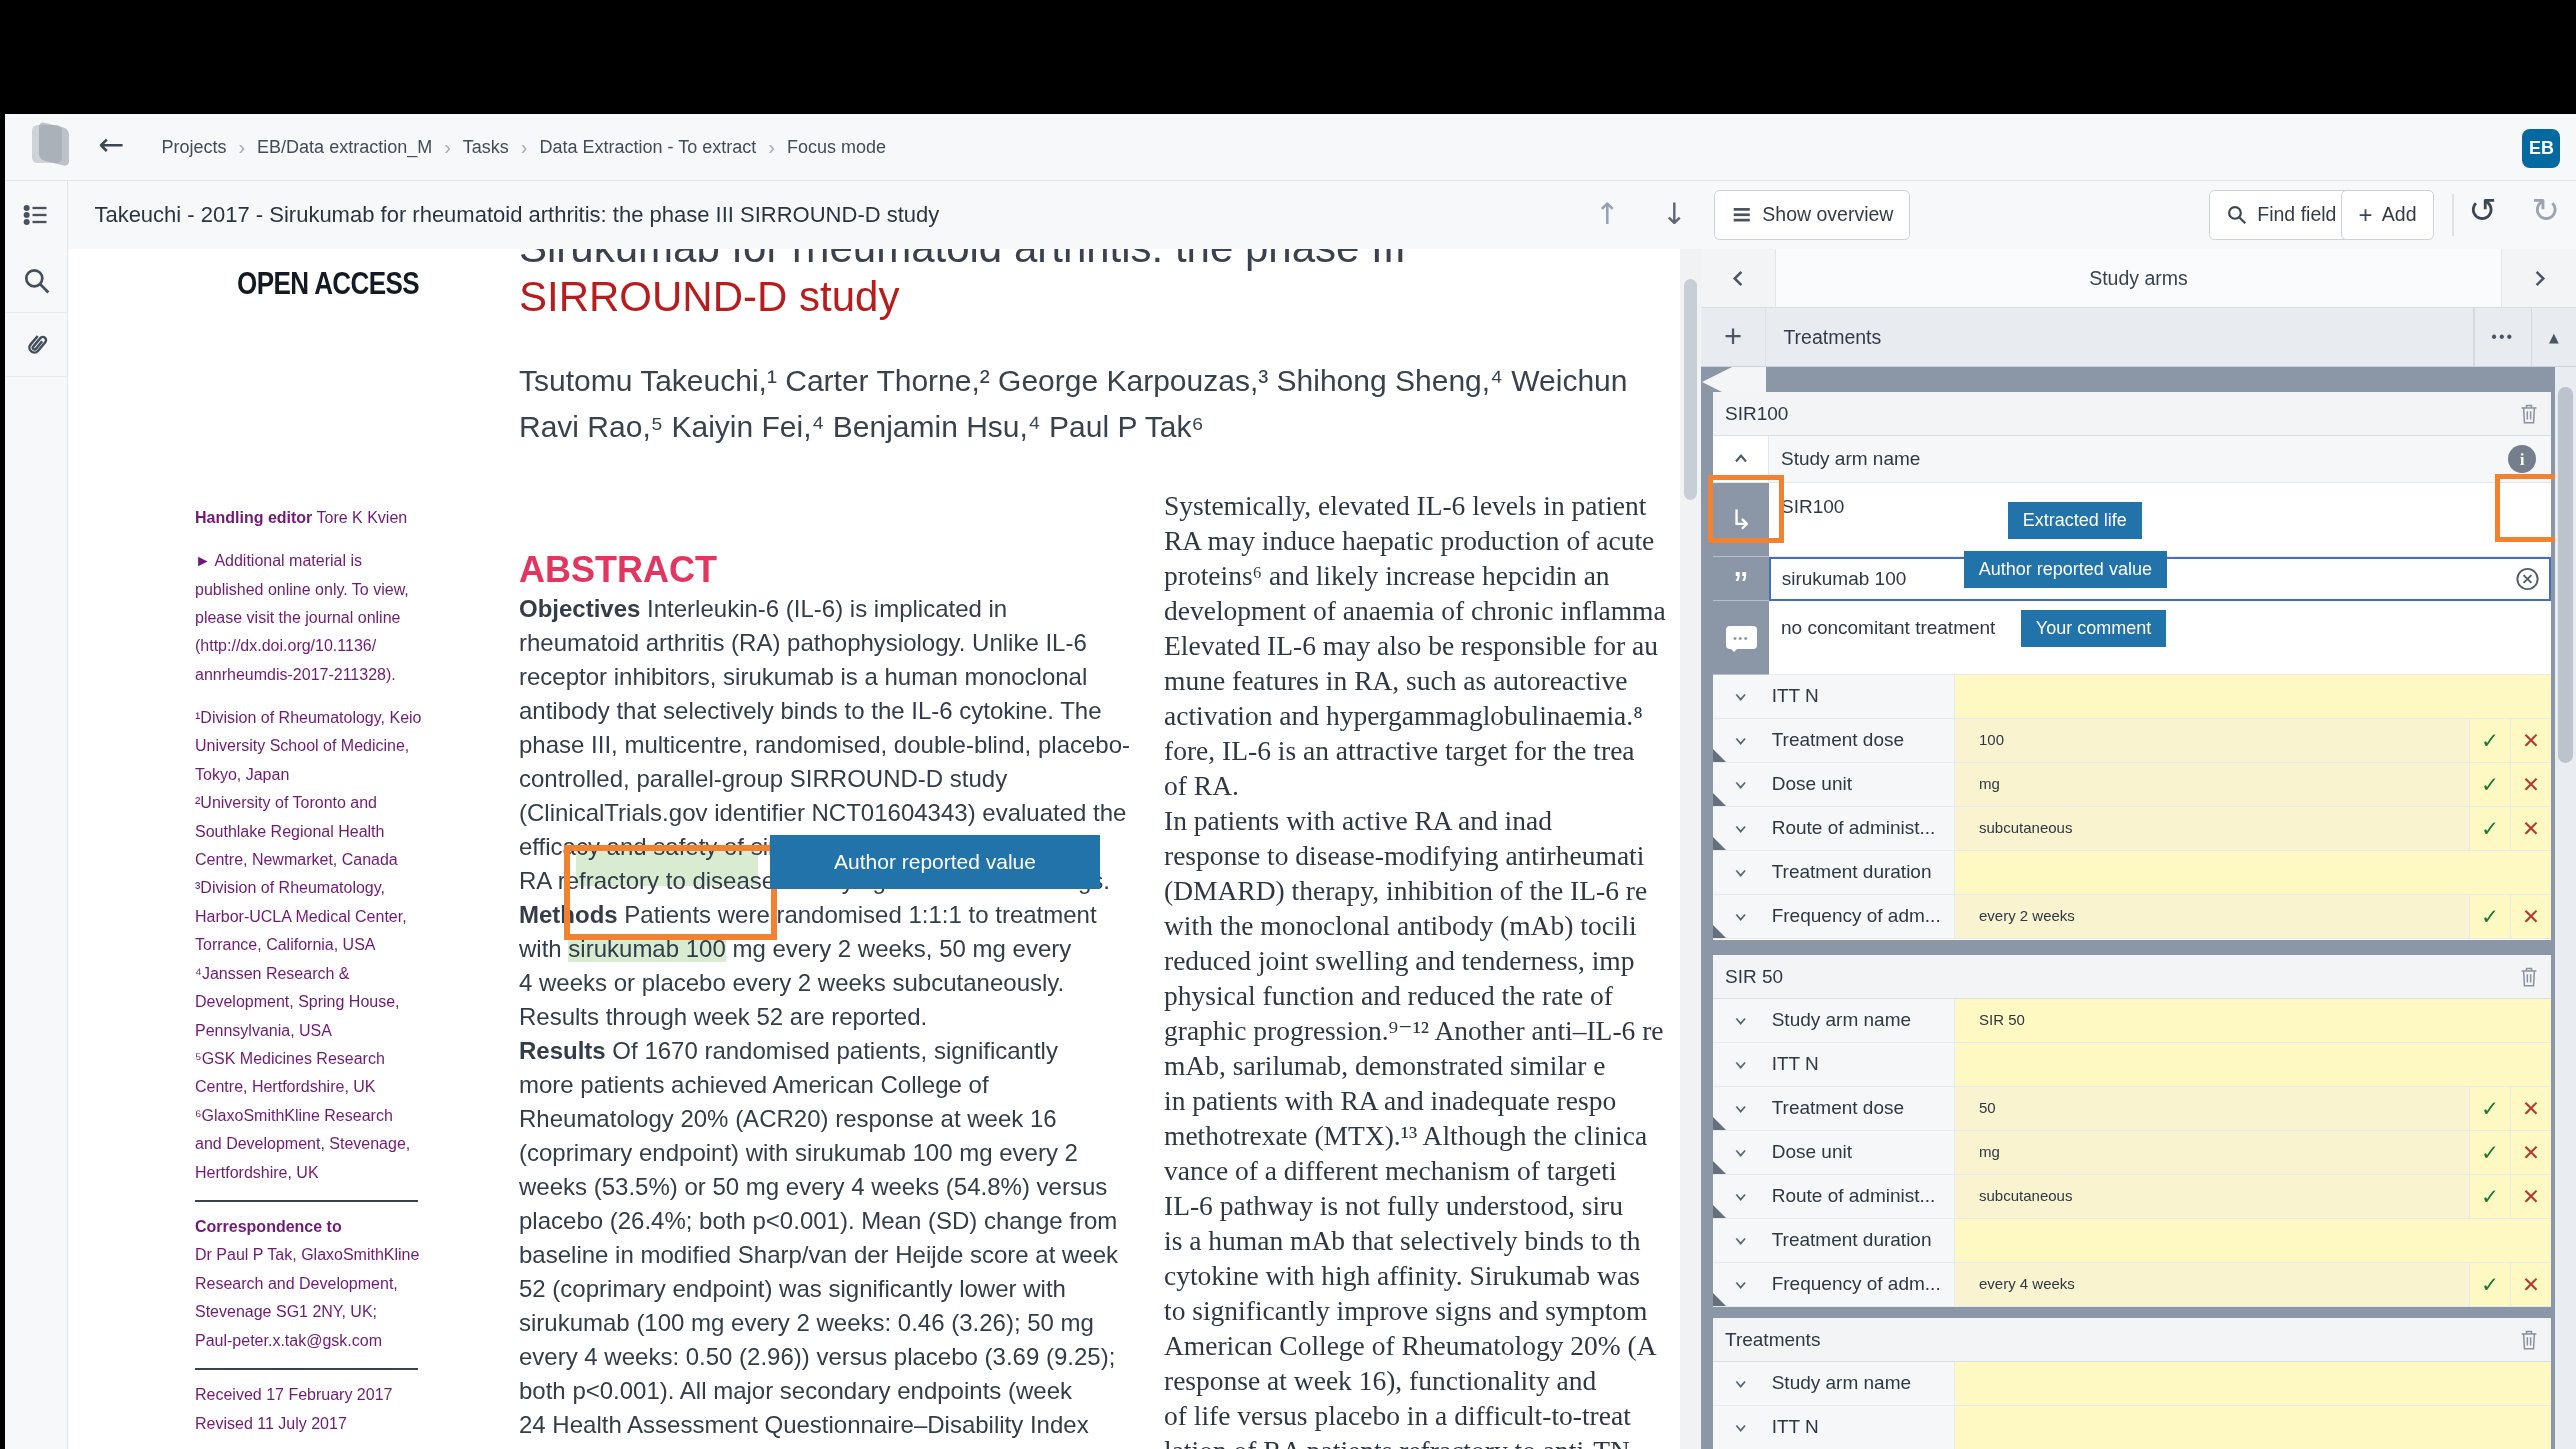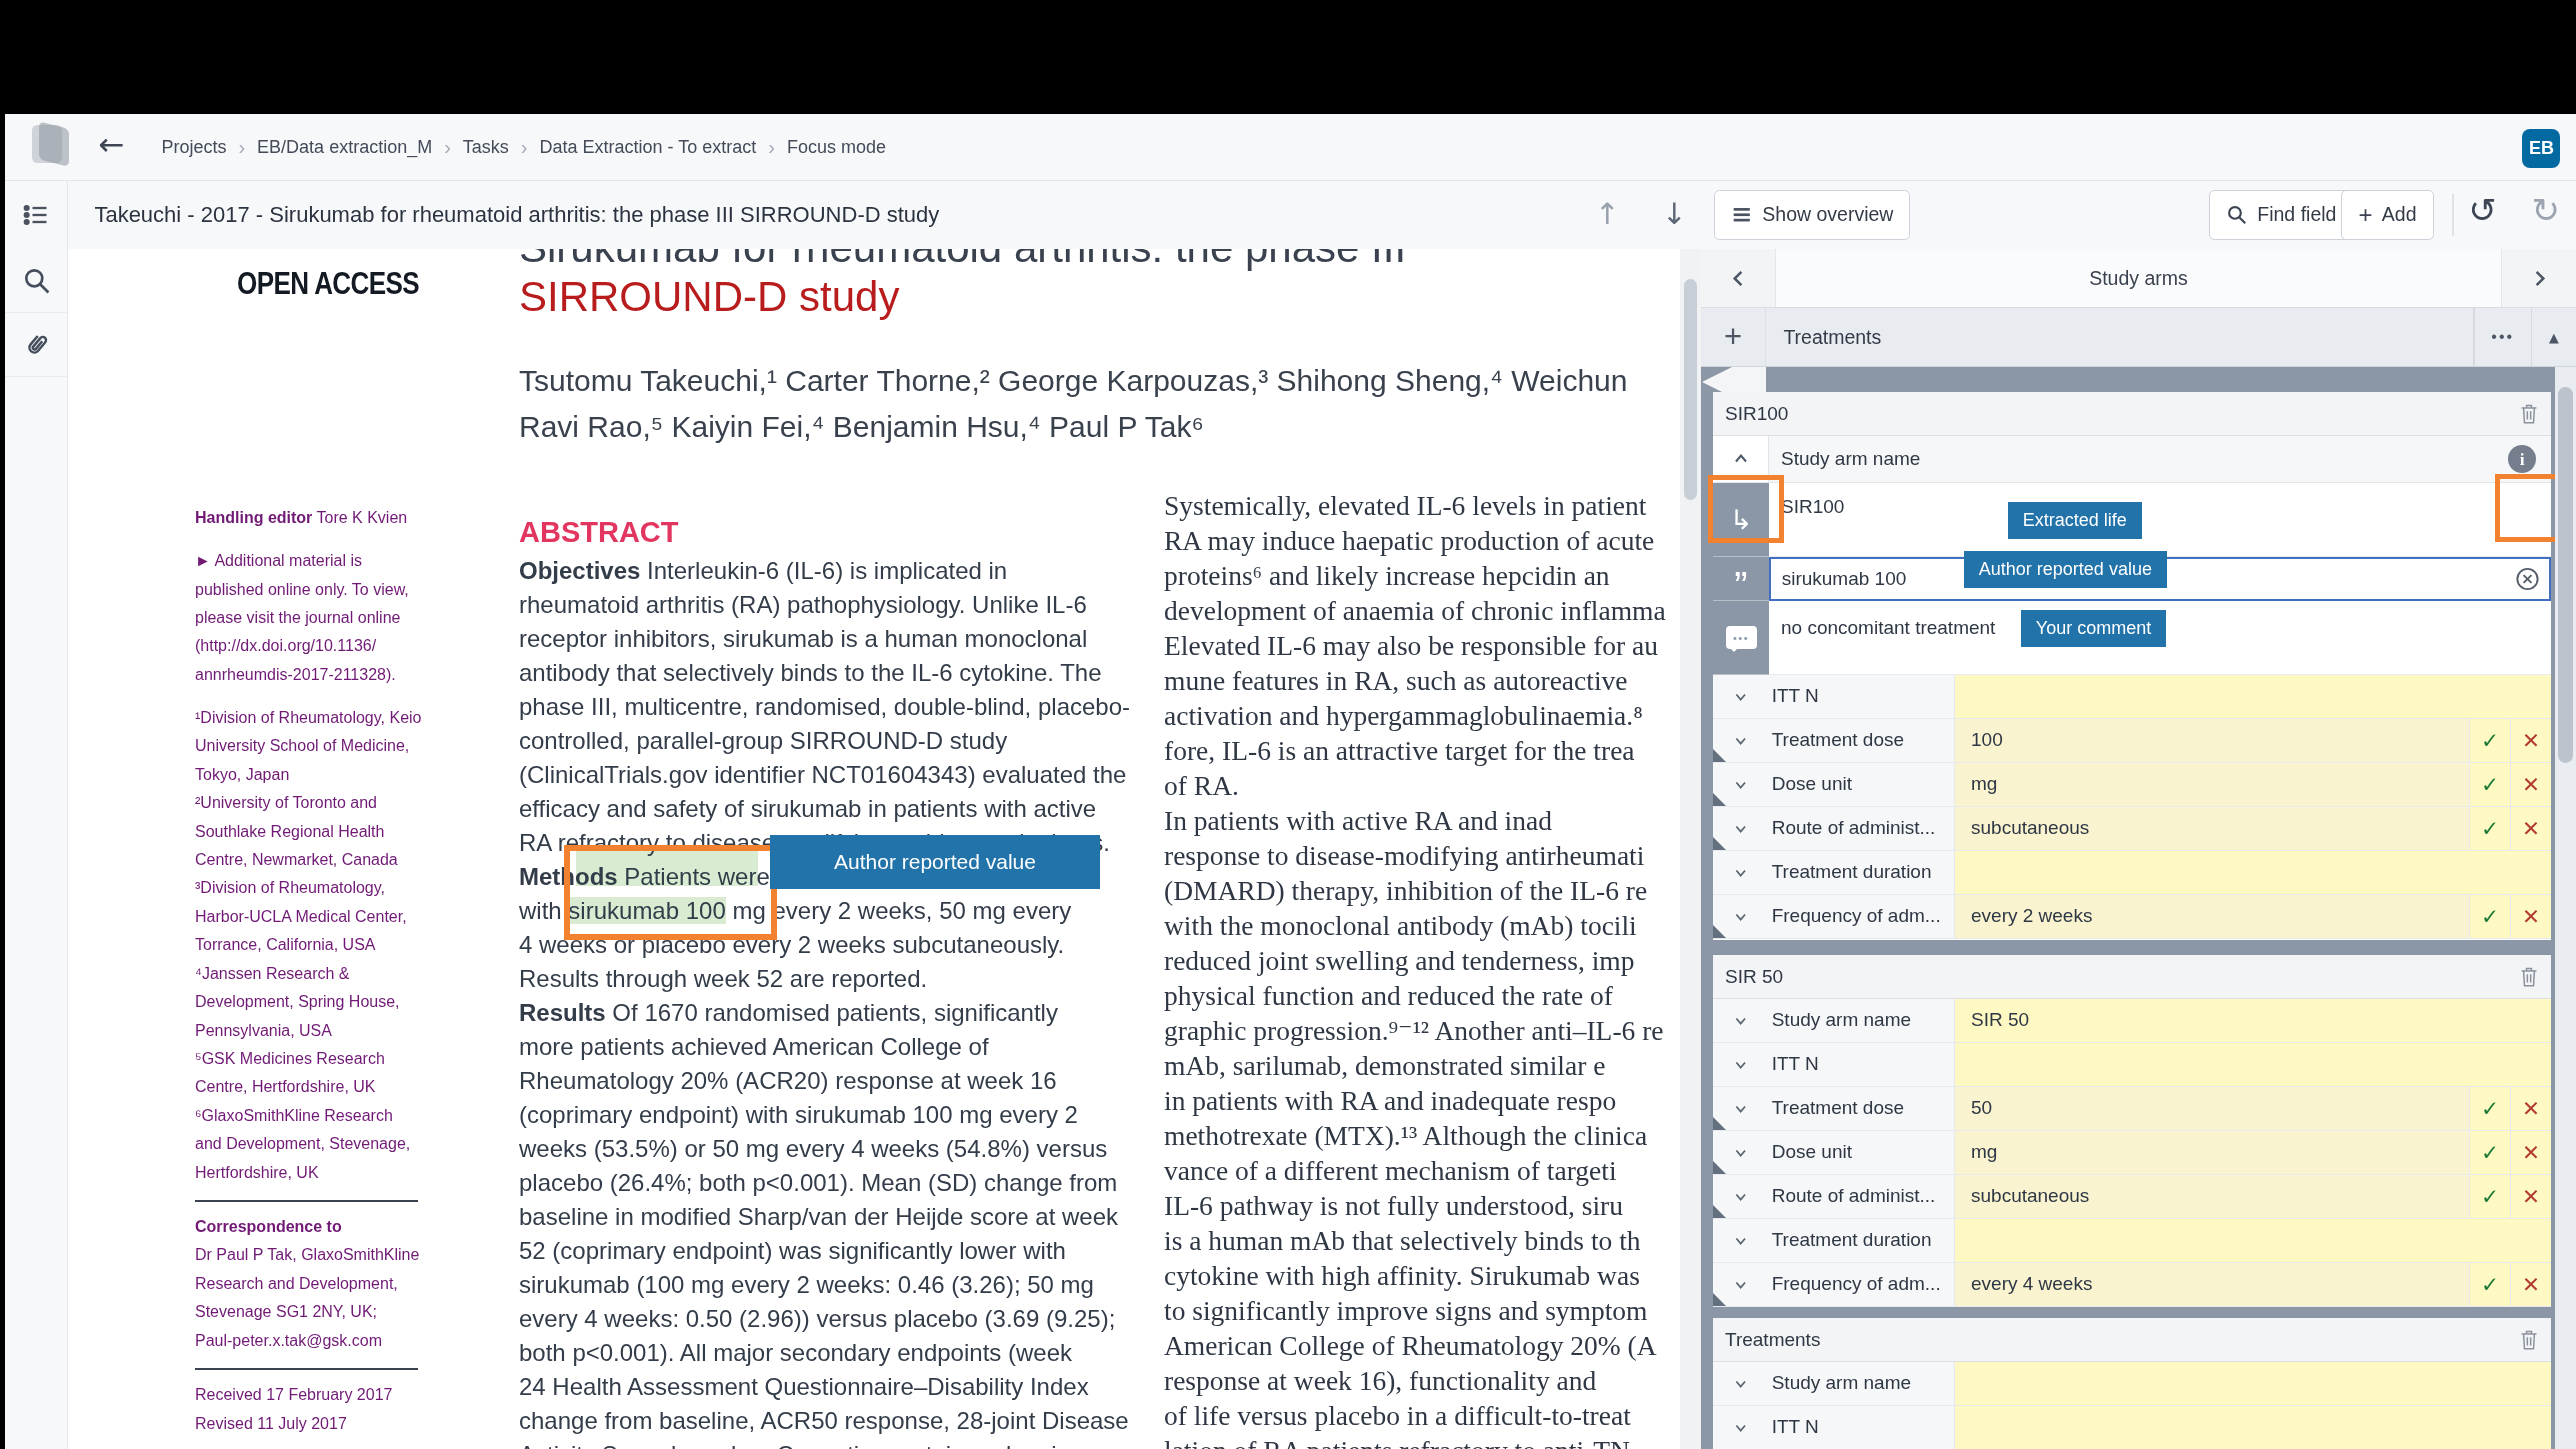--- a/index.html
+++ b/index.html
@@ -40,21 +40,21 @@
                transform:scaleX(.84);transform-origin:left;white-space:nowrap;z-index:1;}
   .big-title{left:451px;top:24px;font-size:42px;color:#b91c1c;white-space:nowrap;z-index:1;}
   .authors{left:451px;top:109px;font-size:30px;line-height:46px;color:#39414d;z-index:1;}
   .authors div{white-space:nowrap;}
   .leftcol{left:127px;top:255px;width:317px;font-size:16px;line-height:28.4px;color:#701a75;z-index:1;}
   .leftcol div{white-space:nowrap;}
   .gap22{height:14.8px;}
   .rule{border-top:2px solid #39424f;width:223px;margin:13.4px 0 10.7px 0;}
   .abscol{left:451px;top:266px;width:636px;font-size:24px;line-height:34px;color:#333c49;z-index:1;}
   .abscol .ln div{white-space:nowrap;}
-  .abs-head{font-size:29px;font-weight:bold;color:#e23560;margin-bottom:5.4px;}
+  .abs-head{font-size:36px;font-weight:bold;color:#e23560;margin-bottom:5.4px;margin-top:38px;}
   .blead{font-weight:bold;}
   .hl-green{background:#d9ecd2;}
   .rightcol{left:1096px;top:239px;width:518px;font-size:27.5px;line-height:35px;
             font-family:"Liberation Serif","DejaVu Serif",serif;color:#2e3743;z-index:1;}
   .rightcol div{white-space:nowrap;overflow:hidden;}
   .green1{left:508px;top:599px;width:182px;height:38px;background:#d9ecd2;z-index:0;}
   .pdf-orange{left:496px;top:596px;width:201px;height:83px;border:6px solid #f28130;z-index:3;}
   .pdf-tip{left:702px;top:586px;width:330px;height:54px;background:#2273a9;color:#fff;font-size:21px;
            display:flex;align-items:center;justify-content:center;z-index:4;white-space:nowrap;}
   .pdfscroll{left:1680px;top:249px;width:21px;height:1200px;background:#f0f2f4;}
@@ -98,21 +98,21 @@
   .circx{position:absolute;right:8px;top:50%;transform:translateY(-50%);color:#555e6a;display:flex;}
   .glyph-return{font-family:"DejaVu Sans",sans-serif;font-size:27px;}
   .glyph-quote{font-size:40px;line-height:20px;margin-top:14.8px;}
   .bubble{width:31px;height:23px;background:#fff;border-radius:4px;position:relative;display:flex;align-items:center;
           justify-content:center;color:#8b96a8;font-size:11.4px;letter-spacing:1.3px;}
   .bubble:after{content:'';position:absolute;left:4.7px;bottom:-7.4px;border:4.7px solid transparent;border-top-color:#fff;}
   .prow{height:44px;display:flex;border-bottom:1.3px solid #e6e9ed;position:relative;background:#fef9c3;box-sizing:border-box;}
   .pr-chev{width:56px;background:#f6f7f8;display:flex;align-items:center;justify-content:center;color:#5b6573;flex:none;}
   .pr-label{width:186px;background:#f6f7f8;border-right:1.3px solid #e6e9ed;font-size:19px;line-height:42px;
             padding-left:2.7px;white-space:nowrap;overflow:hidden;box-sizing:border-box;flex:none;}
-  .pr-value{flex:1;font-size:19px;line-height:42px;padding-left:16px;white-space:nowrap;overflow:hidden;}
+  .pr-value{flex:1;font-size:15px;line-height:42px;padding-left:24px;white-space:nowrap;overflow:hidden;}
   .pr-value.hl{background:#faf3d0;}
   .pr-act{width:41px;border-left:1.3px solid #e6e9ed;display:flex;align-items:center;justify-content:center;
           font-size:21.5px;font-family:"DejaVu Sans",sans-serif;flex:none;box-sizing:border-box;}
   .ok{color:#1f7a38;} .no{color:#b23b31;}
   .corner:before{content:'';position:absolute;left:0;bottom:0;border-left:13.4px solid #65707f;border-top:13.4px solid transparent;z-index:4;}
   .oa{position:absolute;border:5.4px solid #f28130;z-index:6;}
   .oa-chev{left:-5.4px;top:39px;width:66px;height:58px;}
   .oa-info{left:782px;top:38px;width:58px;height:58px;}
   .pscroll{position:absolute;right:0;top:118px;width:21.5px;bottom:0;background:#e9ecf0;z-index:3;}
   .pthumb{position:absolute;left:3.4px;top:20px;width:14.8px;height:376px;background:#bcc3cd;border-radius:7.4px;}

